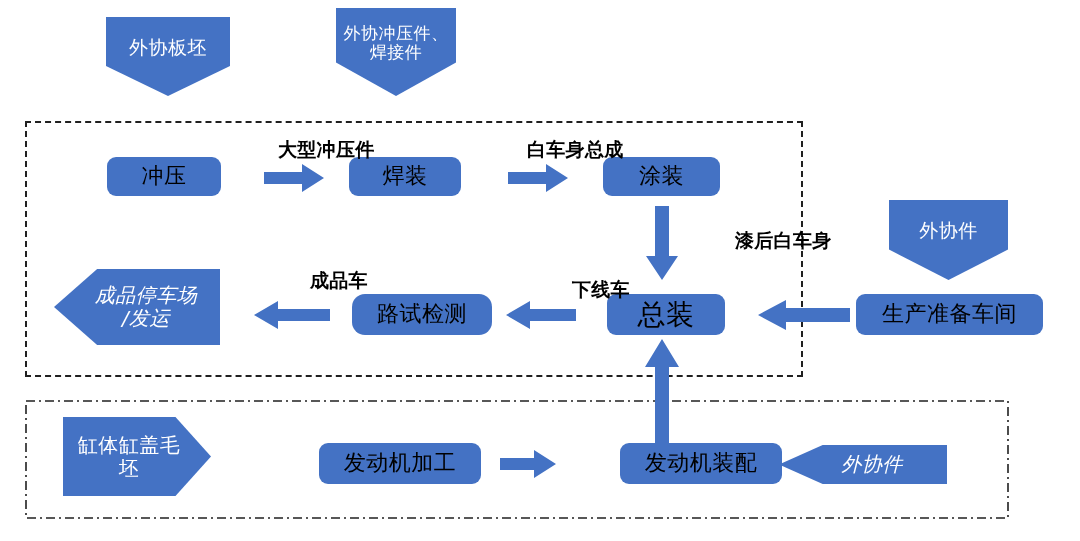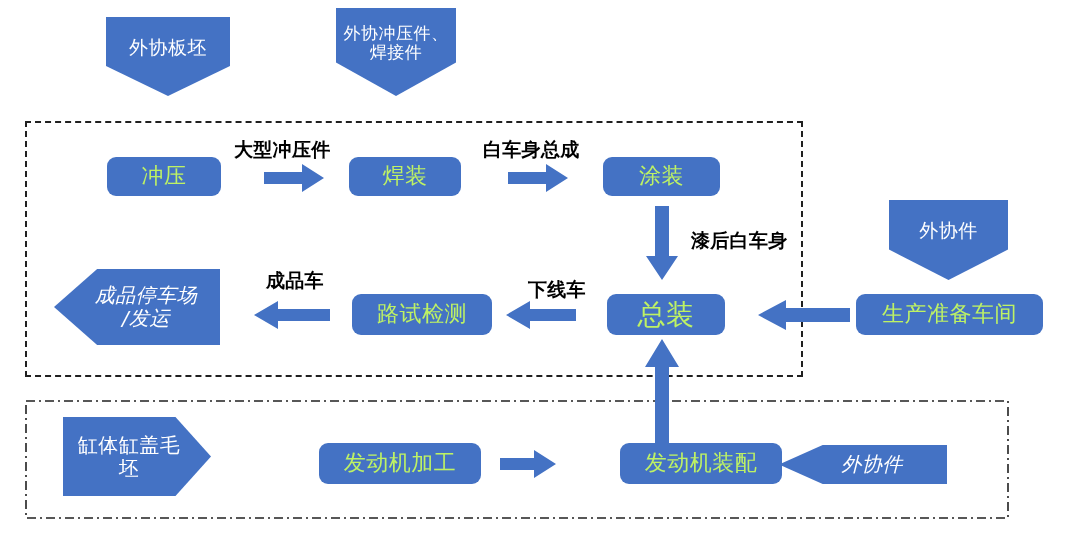--- a/index.html
+++ b/index.html
@@ -32,21 +32,21 @@
     overflow: visible;
     pointer-events: none;
   }
 
   
   .node {
     position: absolute;
     box-sizing: border-box;
     background: #4472C4;
     border-radius: 9px;
-    color: #bef264;
+    color: #000000;
     display: flex;
     align-items: center;
     justify-content: center;
     text-align: center;
     line-height: 1.12;
     letter-spacing: 0.5px;
     font-weight: 400;
   }
 
   
@@ -82,20 +82,21 @@
   }
   .arrow svg { display: block; overflow: visible; }
 
   
   .elabel {
     position: absolute;
     color: #000000;
     font-weight: bold;
     white-space: nowrap;
     letter-spacing: 0.3px;
+    margin-left: 44px;
   }
 </style>
 </head>
 <body>
 
 <div id="canvas">
 
   <div class="zone zone-dashed" style="left:25px; top:121px; width:778px; height:256px;"></div>
 
   <svg class="dashdot-svg" width="1080" height="541">
@@ -122,21 +123,21 @@
   </div>
 
   <div class="node" style="left:349px; top:157px; width:112px; height:39px; font-size:22px;">
     <span>焊装</span>
   </div>
 
   <div class="node" style="left:603px; top:157px; width:117px; height:39px; font-size:22px;">
     <span>涂装</span>
   </div>
 
-  <div class="node" style="left:352px; top:294px; width:140px; height:41px; font-size:22px;">
+  <div class="node" style="left:352px; top:294px; width:140px; height:41px; font-size:22px;border-radius:13px;">
     <span>路试检测</span>
   </div>
 
   <div class="node" style="left:607px; top:294px; width:118px; height:41px; font-size:28px;">
     <span>总装</span>
   </div>
 
   <div class="node" style="left:856px; top:294px; width:187px; height:41px; font-size:22px;">
     <span>生产准备车间</span>
   </div>

